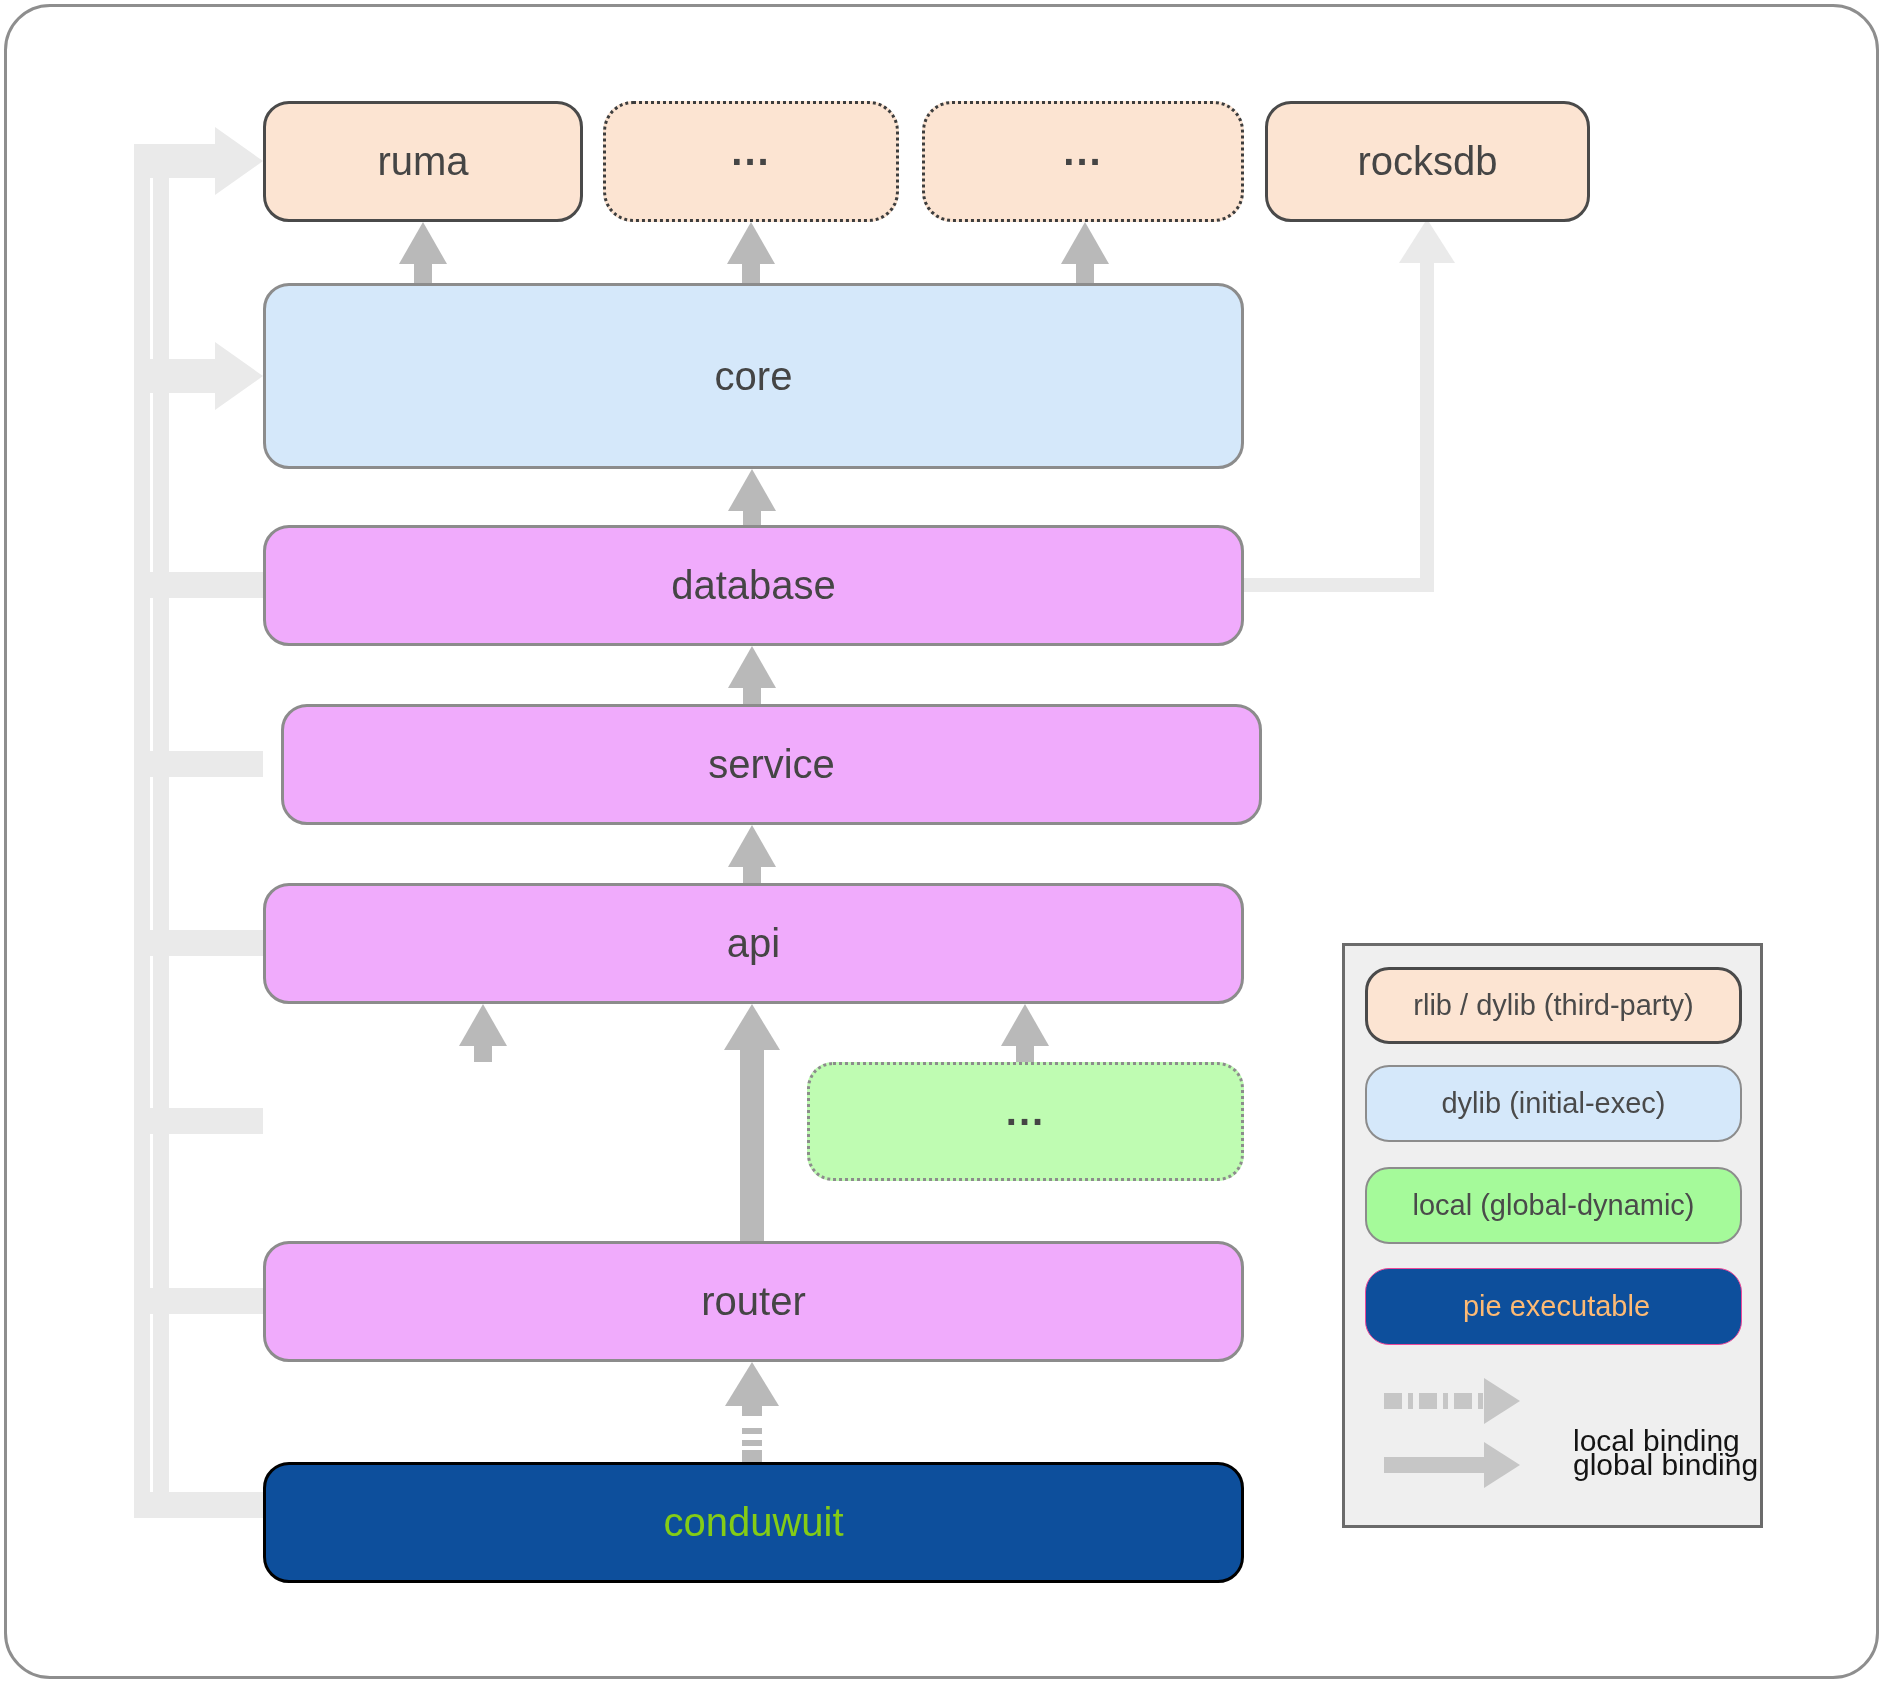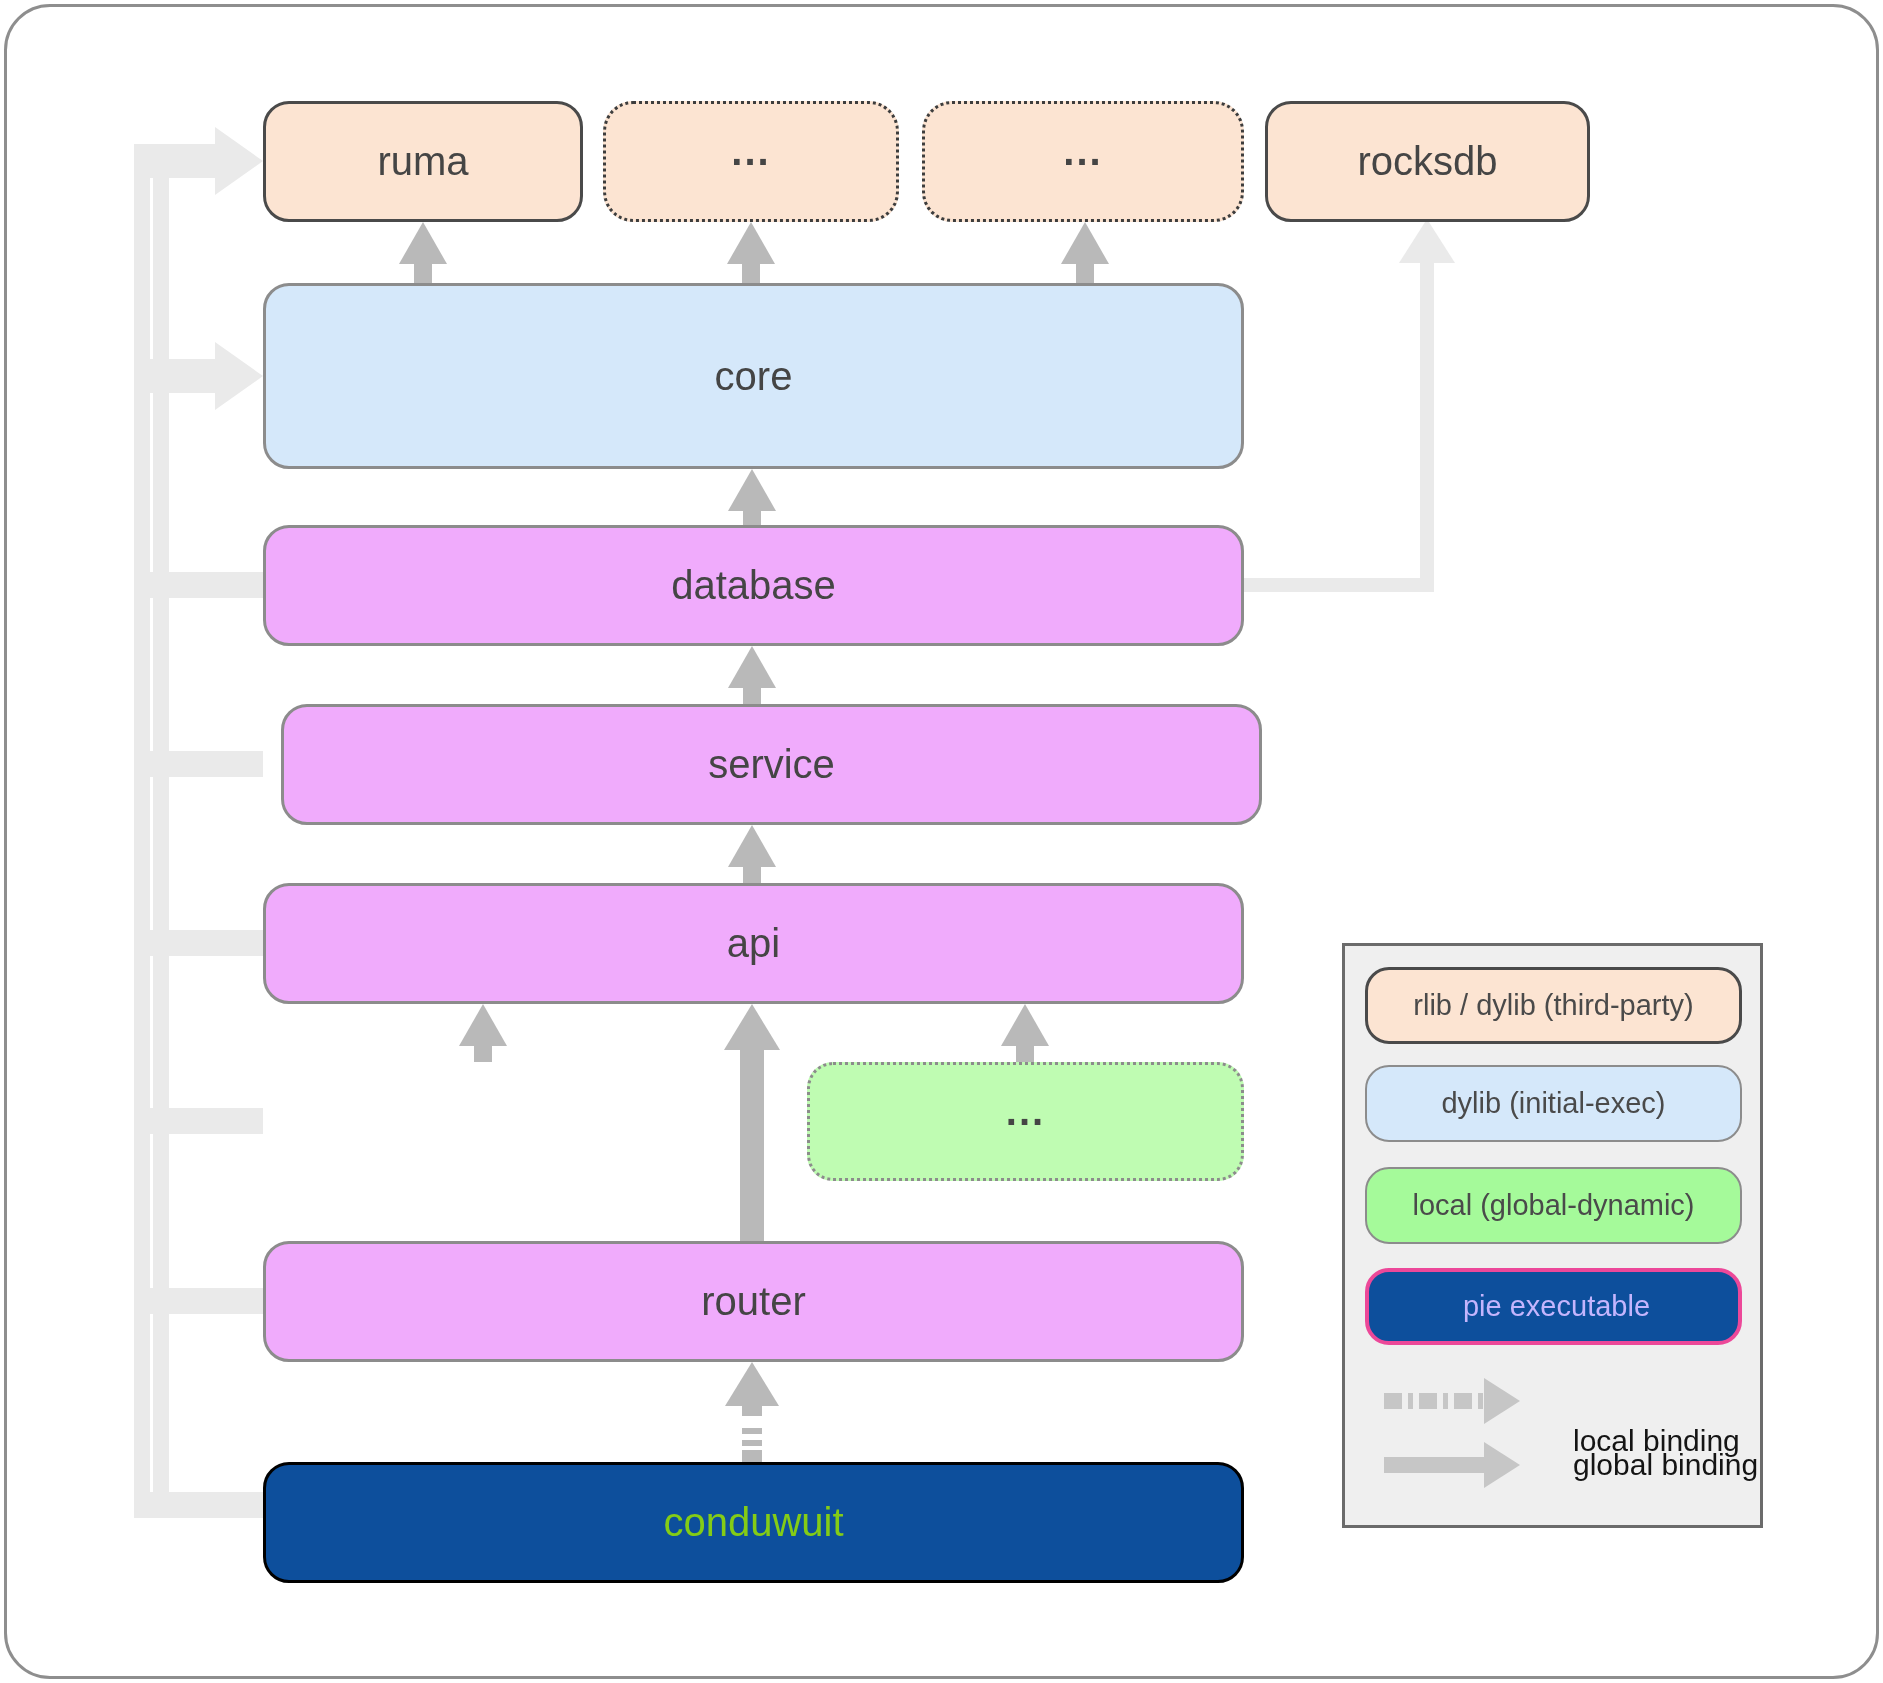--- a/index.html
+++ b/index.html
@@ -161,21 +161,21 @@
   <div class="legend">
     <div class="lg-box" style="top:21px;background:#fce4d2;border:3px solid #4a4a4a;">
         <span>rlib / dylib (third-party)</span>
       </div>
     <div class="lg-box" style="top:119px;background:#d5e8fa;border:2px solid #8c8c8c;">
         <span>dylib (initial-exec)</span>
       </div>
     <div class="lg-box" style="top:221px;background:#a5fa9a;border:2px solid #8c8c8c;">
         <span>local (global-dynamic)</span>
       </div>
-    <div class="lg-box" style="top:322px;background:#0d4f9c;border:4px solid #ec4899;color:#c4b5fd;padding-left:6px;">
+    <div class="lg-box" style="top:322px;background:#0d4f9c;border:1px solid #ec4899;color:#fdba74;padding-left:6px;">
         <span>pie executable</span>
       </div>
 
     <div class="lg-bar dashed" style="top:447px;"></div>
     <div class="lg-head" style="top:432px;"></div>
     <div class="lg-label" style="top:438px;margin-top:40px;">local binding</div>
 
     <div class="lg-bar" style="top:511px;"></div>
     <div class="lg-head" style="top:496px;"></div>
     <div class="lg-label" style="top:502px;">global binding</div>

